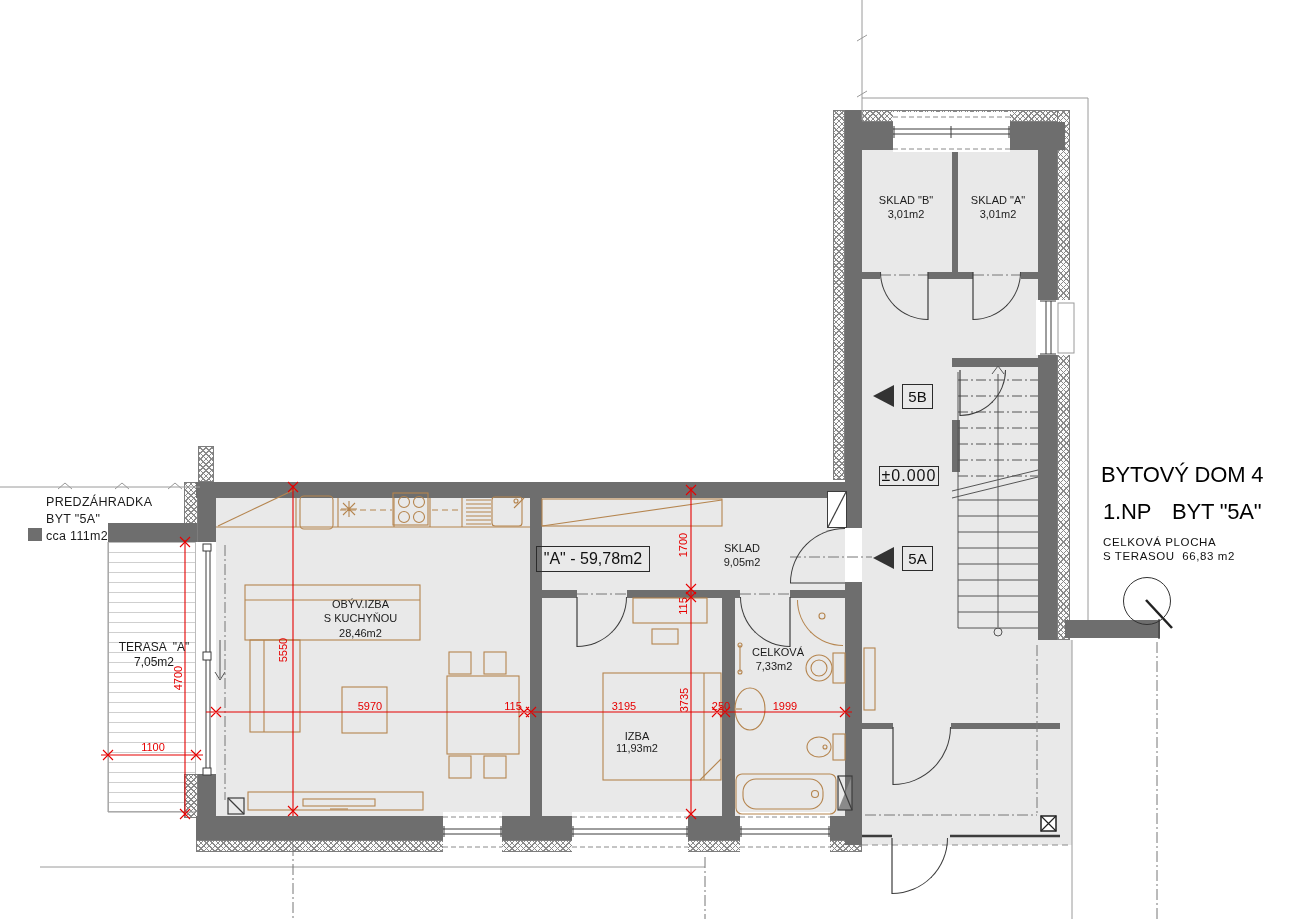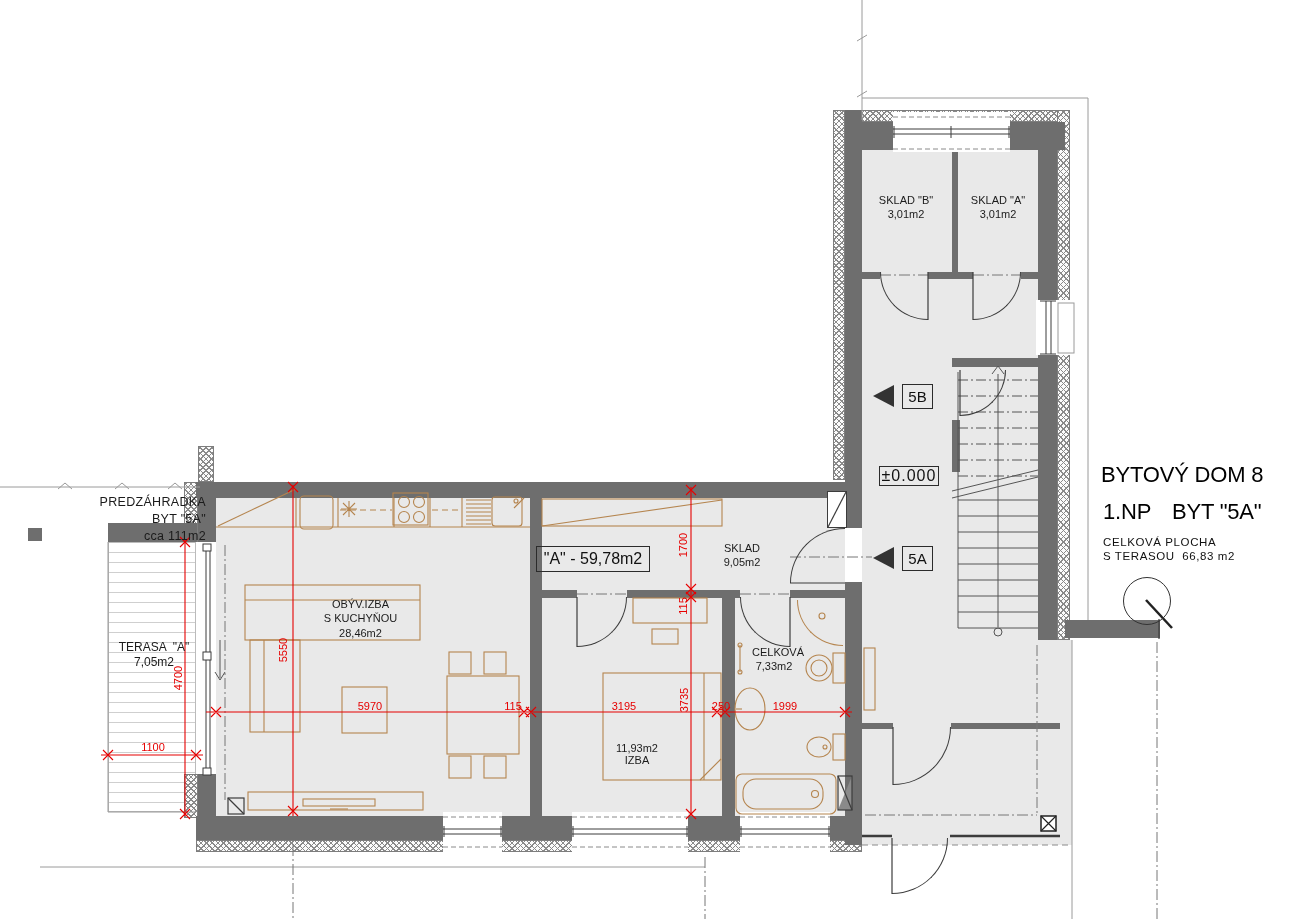--- a/index.html
+++ b/index.html
@@ -13,21 +13,21 @@
                      repeating-linear-gradient(-45deg,#8a8a8a 0 1px,transparent 1px 4px)}
   .white{position:absolute;background:#fff}
   .terrace{position:absolute;background:repeating-linear-gradient(180deg,#ffffff 0 9px,#cfcfcf 9px 10px);
     border:1px solid #bbb;box-sizing:border-box}
   .arc{position:absolute;box-sizing:border-box}
   .arc-br{border-right:1.2px solid #3c3c3c;border-bottom:1.2px solid #3c3c3c;border-bottom-right-radius:100% 100%}
   .arc-bl{border-left:1.2px solid #3c3c3c;border-bottom:1.2px solid #3c3c3c;border-bottom-left-radius:100% 100%}
   .arc-tl{border-left:1.2px solid #3c3c3c;border-top:1.2px solid #3c3c3c;border-top-left-radius:100% 100%}
   .arc-shower{border-left:1.1px solid #b5854f;border-bottom:1.1px solid #b5854f;border-bottom-left-radius:100% 100%}
   .label{position:absolute;color:#1b1b1b;font-size:11px;line-height:14px;text-align:center;white-space:pre}
-  .label.left{text-align:right}
+  .label.left{text-align:left}
   .fg{font-size:12.5px;line-height:17px;letter-spacing:.3px}
   .dim{position:absolute;color:#e60000;font-size:11px;line-height:14px;text-align:center;white-space:pre}
   .dim.v{transform:rotate(-90deg)}
   .box-label{position:absolute;border:1.5px solid #2b2b2b;color:#111;text-align:center;box-sizing:border-box;background:transparent}
   .tri-left{position:absolute;width:0;height:0;border-top:11px solid transparent;border-bottom:11px solid transparent;border-right:21px solid #333}
   .title1{position:absolute;color:#000;font-size:22px;letter-spacing:-.2px;white-space:pre}
   .small-t{position:absolute;color:#111;font-size:11.5px;letter-spacing:.6px;white-space:pre}
   .circle-sym{position:absolute;width:46px;height:46px;border:1.5px solid #333;border-radius:50%;background:transparent}
 </style>
 </head>
@@ -268,32 +268,32 @@
 
   <div class="label" style="left:860px;top:193px;width:92px">SKLAD "B"</div>
   <div class="label" style="left:860px;top:207px;width:92px">3,01m2</div>
   <div class="label" style="left:952px;top:193px;width:92px">SKLAD "A"</div>
   <div class="label" style="left:952px;top:207px;width:92px">3,01m2</div>
   <div class="label" style="left:697px;top:541px;width:90px">SKLAD</div>
   <div class="label" style="left:697px;top:555px;width:90px">9,05m2</div>
   <div class="label" style="left:298px;top:597px;width:125px">OBÝV.IZBA</div>
   <div class="label" style="left:298px;top:611px;width:125px">S KUCHYŇOU</div>
   <div class="label" style="left:298px;top:626px;width:125px">28,46m2</div>
-  <div class="label" style="left:587px;top:753px;width:100px">IZBA</div>
+  <div class="label" style="left:587px;top:729px;width:100px">IZBA</div>
   <div class="label" style="left:587px;top:741px;width:100px">11,93m2</div>
   <div class="label" style="left:728px;top:645px;width:100px">CELKOVÁ</div>
   <div class="label" style="left:724px;top:659px;width:100px">7,33m2</div>
   <div class="label" style="left:104px;top:640px;width:100px;font-size:12px">TERASA  "A"</div>
   <div class="label" style="left:104px;top:655px;width:100px;font-size:12px">7,05m2</div>
 
   <div class="label left fg" style="left:46px;top:494px;width:160px">PREDZÁHRADKA</div>
   <div class="label left fg" style="left:46px;top:511px;width:160px">BYT "5A"</div>
   <div class="label left fg" style="left:46px;top:528px;width:160px">cca 111m2</div>
 
-  <div class="title1" style="left:1101px;top:462px">BYTOVÝ DOM 8</div>
+  <div class="title1" style="left:1101px;top:462px">BYTOVÝ DOM 4</div>
   <div class="title1" style="left:1103px;top:499px">1.NP</div>
   <div class="title1" style="left:1172px;top:499px">BYT "5A"</div>
   <div class="small-t" style="left:1103px;top:536px">CELKOVÁ PLOCHA</div>
   <div class="small-t" style="left:1103px;top:550px">S TERASOU  66,83 m2</div>
 
   <div class="dim v" style="left:263px;top:643px;width:40px">5550</div>
   <div class="dim" style="left:350px;top:699px;width:40px">5970</div>
   <div class="dim" style="left:498px;top:699px;width:30px">115</div>
   <div class="dim" style="left:604px;top:699px;width:40px">3195</div>
   <div class="dim" style="left:706px;top:699px;width:30px">250</div>

